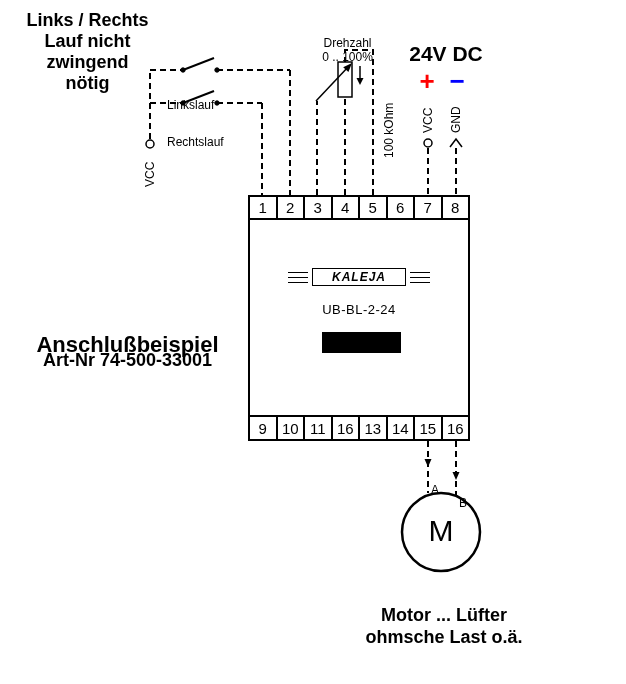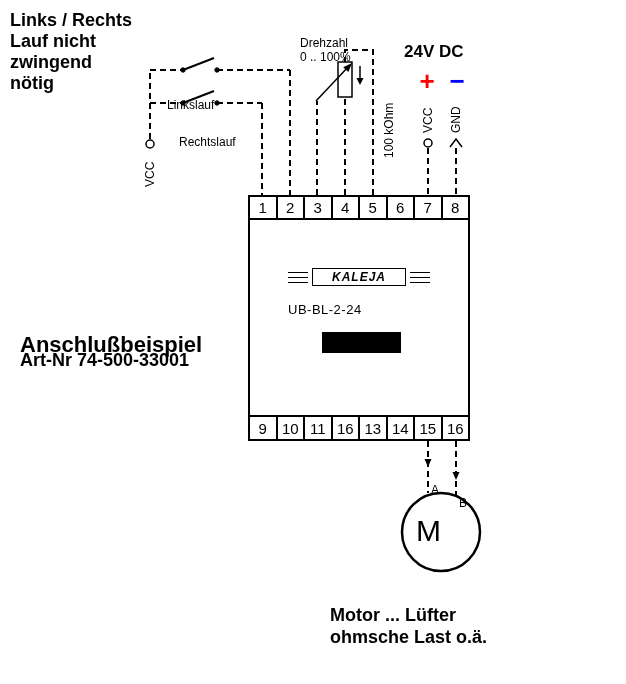--- a/index.html
+++ b/index.html
@@ -1,20 +1,20 @@
 <!DOCTYPE html>
 <html><head>
 <meta charset="utf-8">
 <style>
   html,body{margin:0;padding:0;background:#fff;}
   #stage{position:relative;width:626px;height:684px;background:#fff;overflow:hidden;
          font-family:"Liberation Sans", sans-serif;color:#000;}
   .abs{position:absolute;}
   .bold{font-weight:bold;}
-  .center{text-align:left;}
+  .center{text-align:center;}
   .small{font-size:12px;line-height:14px;margin-top:26px;}
   .vtext{position:absolute;transform:rotate(-90deg);transform-origin:0 0;
          white-space:nowrap;font-size:12px;}
   
   #device-body{left:248px;top:218px;width:222px;height:199px;border:2px solid #000;
                box-sizing:border-box;background:#fff;}
   .tstrip{position:absolute;left:248px;width:222px;display:flex;border:2px solid #000;
           box-sizing:border-box;background:#fff;}
   .tcell{flex:1;display:flex;align-items:center;justify-content:center;
          font-size:15px;border-left:2px solid #000;}
@@ -22,21 +22,21 @@
   
   #logo{left:288px;top:266px;width:142px;height:22px;display:flex;
         align-items:center;justify-content:center;gap:4px;}
   .logo-lines{width:28px;height:9px;border-top:1px solid #000;border-bottom:1px solid #000;
               background:linear-gradient(#000,#000) center / 100% 1px no-repeat;}
   #logo-box{border:1px solid #000;padding:1px 19px;font-size:12px;font-weight:bold;
             font-style:italic;letter-spacing:1px;}
   #black-block{left:322px;top:332px;width:79px;height:21px;background:#000;}
   #note-top-left{left:10px;top:10px;width:155px;font-size:18px;line-height:21px;}
   #speed-label{left:300px;top:10px;width:95px;}
-  #power-title{left:404px;top:42px;width:84px;font-size:17px;}
+  #power-title{left:404px;top:42px;width:84px;font-size:21px;}
   .pm{font-size:26px;font-weight:900;line-height:26px;width:22px;text-align:center;}
   #caption-left-1{left:20px;top:332px;width:215px;font-size:22px;}
   #caption-left-2{left:20px;top:350px;width:215px;font-size:18px;}
   #motor-m{left:416px;top:514px;width:50px;font-size:30px;line-height:34px;}
   #caption-bottom{left:330px;top:572px;width:228px;font-size:18px;line-height:22px;margin-top:32px;}
   svg{position:absolute;left:0;top:0;}
 </style>
 </head>
 <body>
 
@@ -118,21 +118,21 @@
   <div id="black-block" class="abs"></div>
 
   <div id="note-top-left" class="abs bold center">
     <div>Links / Rechts</div>
     <div>Lauf nicht</div>
     <div>zwingend</div>
     <div>nötig</div>
   </div>
 
   <div class="abs small" style="left:167px;top:72px;text-align:center;">Linkslauf</div>
-  <div class="abs small" style="left:179px;top:109px;">Rechtslauf</div>
+  <div class="abs small" style="left:167px;top:109px;">Rechtslauf</div>
   <div class="vtext" style="left:143px;top:187px;">VCC</div>
 
   <div id="speed-label" class="abs small center">
     <div>Drehzahl</div>
     <div>0 .. 100%</div>
   </div>
   <div class="vtext" style="left:382px;top:158px;">100 kOhm</div>
 
   <div id="power-title" class="abs bold center">24V DC</div>
   <div class="abs pm" style="left: 416px; top: 68px; color: rgb(255, 0, 0);">+</div>

